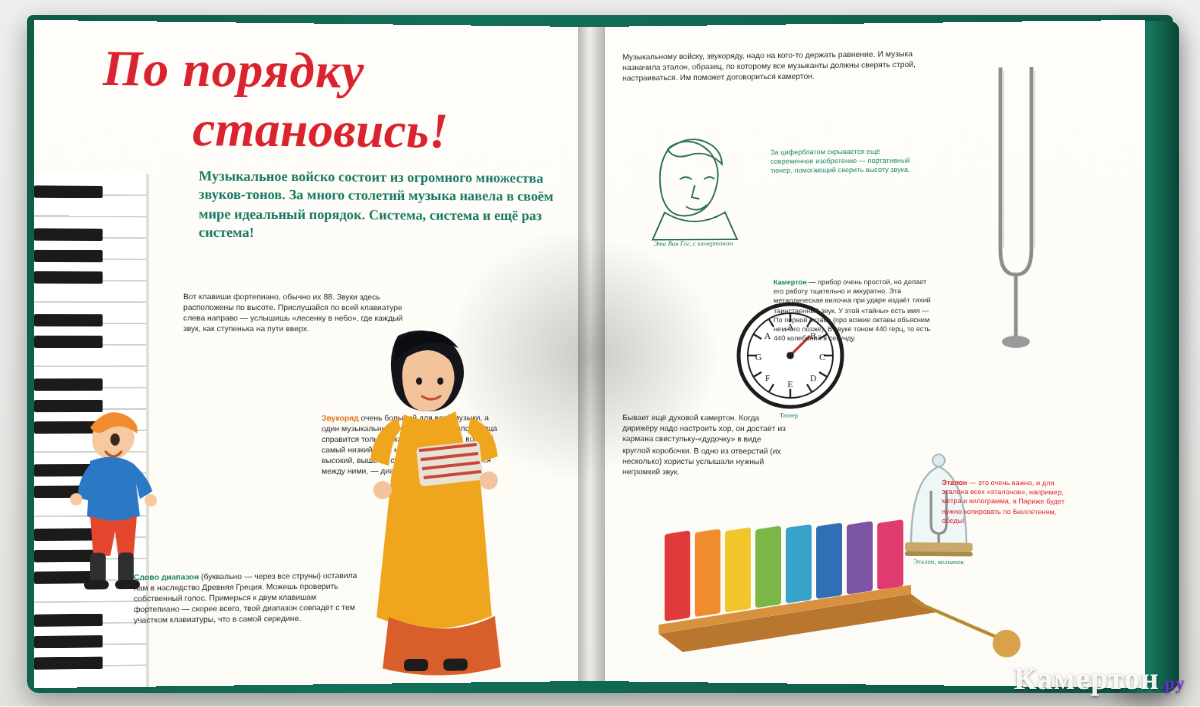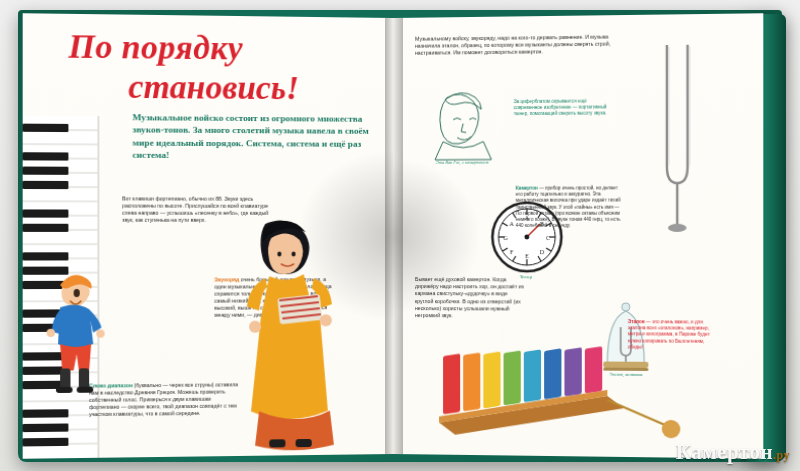--- a/index.html
+++ b/index.html
@@ -297,21 +297,21 @@
     right: 10px;
     bottom: 6px;
     font-family: "Liberation Serif", serif;
     font-size: 21px;
     font-weight: 700;
     color: rgba(255,255,255,.92);
     text-shadow: 0 1px 2px rgba(0,0,0,.45);
     letter-spacing: .5px;
     z-index: 60;
   }
-  .watermark .dot { color: #a16207; margin-top: 32px; }
+  .watermark .dot { color: #6d28d9; margin-top: 32px; }
   .watermark .ru { font-size: 12px; }
 </style>
 </head>
 <body>
 
 <div id="scene">
   <div class="backdrop"></div>
 
   <div class="book">
     <div class="cover"></div>

